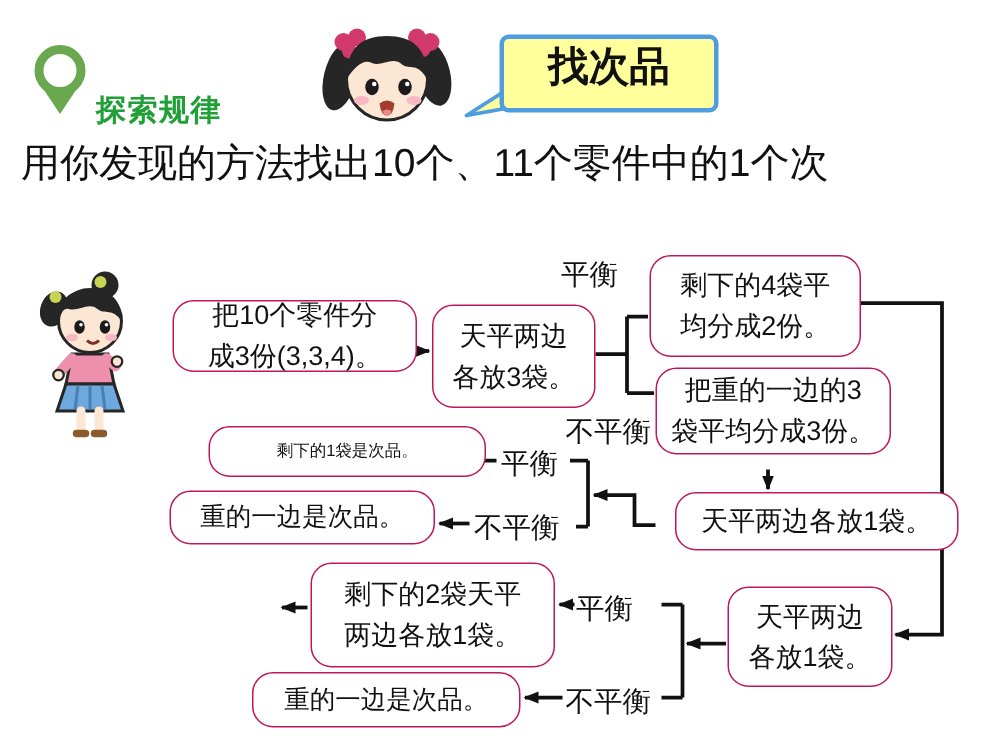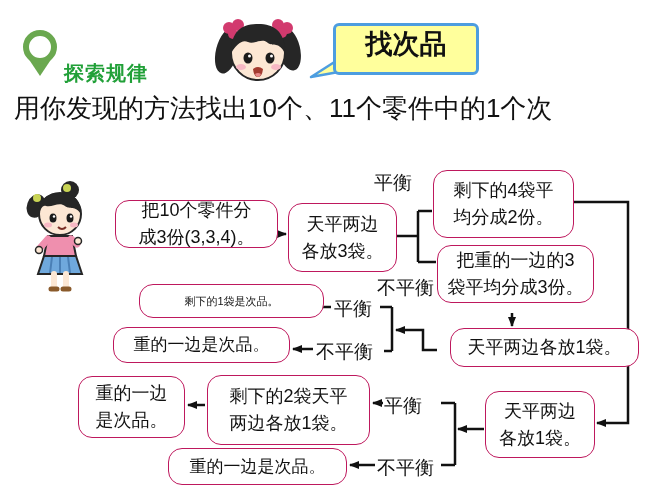--- a/index.html
+++ b/index.html
@@ -135,22 +135,20 @@
 成3份(3,3,4)。</div>
   <div class="fbox b1">天平两边
 各放3袋。</div>
   <div class="fbox b2">剩下的4袋平
 均分成2份。</div>
   <div class="fbox b3">把重的一边的3
 袋平均分成3份。</div>
   <div class="fbox b4">天平两边各放1袋。</div>
   <div class="fbox b5">剩下的1袋是次品。</div>
   <div class="fbox b6">重的一边是次品。</div>
-  <div class="fbox b7">重的一边
-是次品。</div>
   <div class="fbox b8">剩下的2袋天平
 两边各放1袋。</div>
   <div class="fbox b9">天平两边
 各放1袋。</div>
   <div class="fbox b10">重的一边是次品。</div>
 
   <span class="flabel l0">平衡</span>
   <span class="flabel l1">不平衡</span>
   <span class="flabel l2">平衡</span>
   <span class="flabel l3">不平衡</span>

